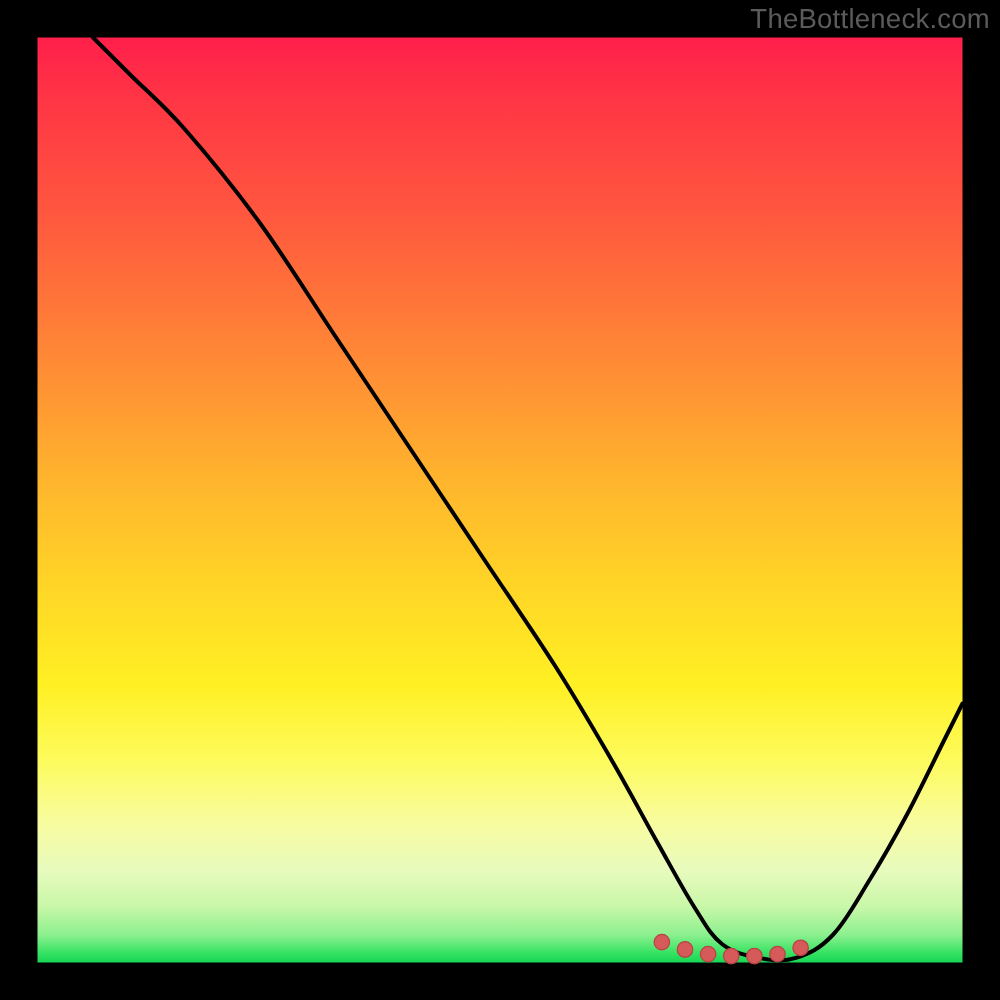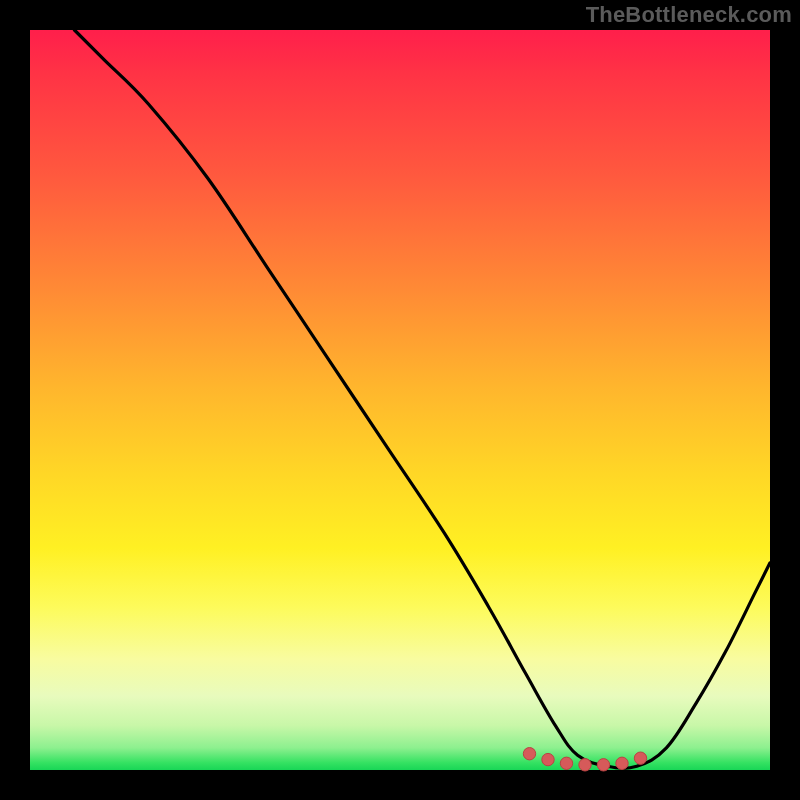--- a/index.html
+++ b/index.html
@@ -16,21 +16,21 @@
     width: 800px;
     height: 800px;
     background: #000;
   }
   .watermark {
     position: absolute;
     top: 2px;
     right: 8px;
     color: #5b5b5b;
     font-size: 22px;
-    font-weight: 700;
+    font-weight: 400;
     letter-spacing: 0.2px;
     z-index: 5;
     margin-left: 44px;
   }
   .plot-area {
     position: absolute;
     left: 30px;
     top: 30px;
     width: 740px;
     height: 740px;

